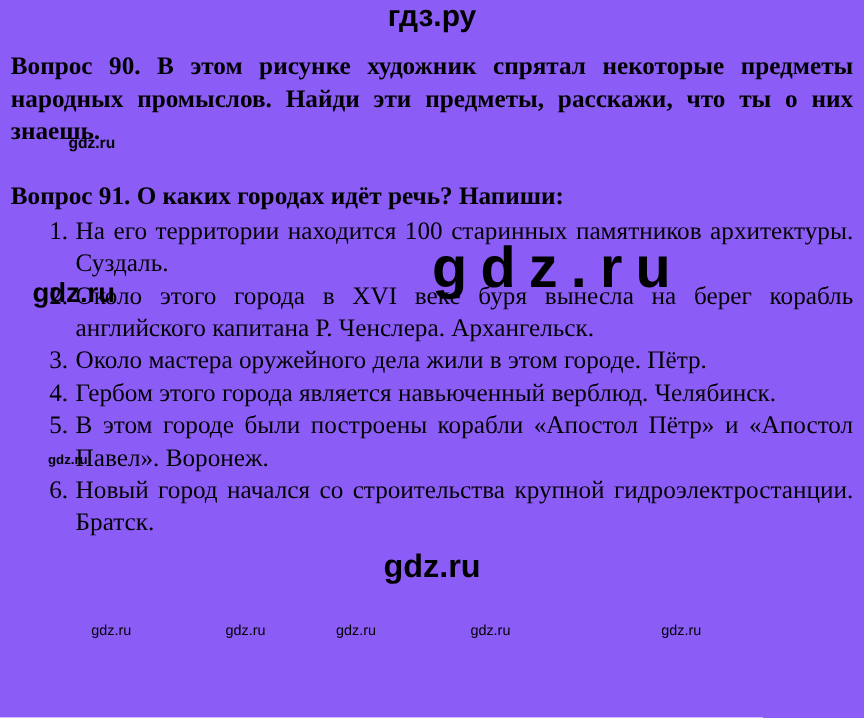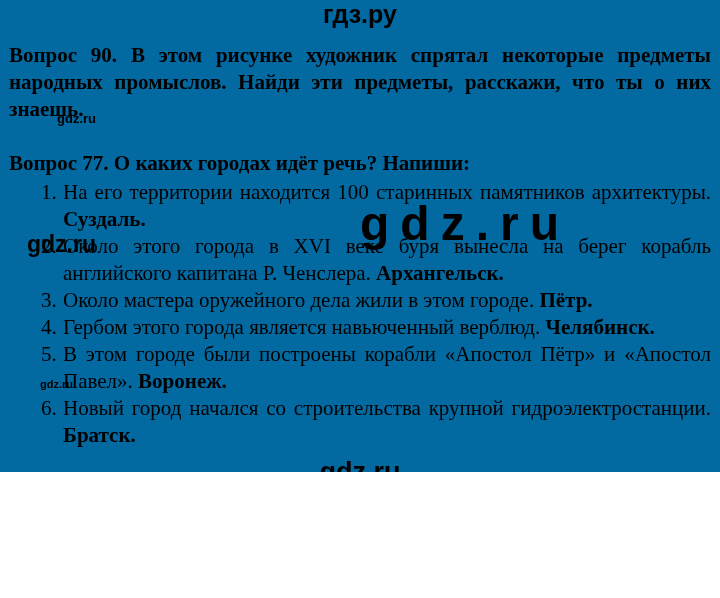--- a/index.html
+++ b/index.html
@@ -1,20 +1,20 @@
 <!DOCTYPE html>
 <html><head>
 <meta charset="utf-8">
 <style>
   html, body { margin: 0; padding: 0; background: #ffffff; }
   .page {
     position: relative;
     width: 720px;
-    height: 472px;
-    background: #0369a1;
+    height: 598px;
+    background: #8b5cf6;
     color: #000000;
     overflow: hidden;
     font-family: "Liberation Serif", serif;
   }
   .site-header {
     height: 40px;
     padding-top: 2px;
     text-align: center;
     font-family: "Liberation Sans", sans-serif;
     font-weight: bold;
@@ -53,21 +53,21 @@
   ol.answers li {
     position: relative;
     padding-left: 22px;
     text-align: justify;
   }
   ol.answers .num {
     position: absolute;
     left: 0;
     top: 0;
   }
-  .city { font-weight: bold; }
+  .city { font-weight: normal; }
   .footer-wm {
     margin-top: 8px;
     text-align: center;
     font-family: "Liberation Sans", sans-serif;
     font-weight: bold;
     font-size: 27px;
     line-height: 30px;
   }
   .wm {
     position: absolute;
@@ -90,21 +90,21 @@
 
 <div class="page">
 
   <div class="site-header">гдз.ру</div>
 
   <div class="content">
 
     <p class="q-bold">Вопрос 90. В этом рисунке художник спрятал некоторые предметы народных промыслов. Найди эти предметы, расскажи, что ты о них знаешь.</p>
 
 
-    <p class="q91-heading">Вопрос 77. О каких городах идёт речь? Напиши:</p>
+    <p class="q91-heading">Вопрос 91. О каких городах идёт речь? Напиши:</p>
 
     <ol class="answers">
       <li>
         <span class="num">1.</span>
         <span>На его территории находится 100 старинных памятников архитектуры.</span>
         <span class="city">Суздаль.</span>
       </li>
       <li>
         <span class="num">2.</span>
         <span>Около этого города в XVI веке буря вынесла на берег корабль английского капитана Р. Ченслера.</span>

